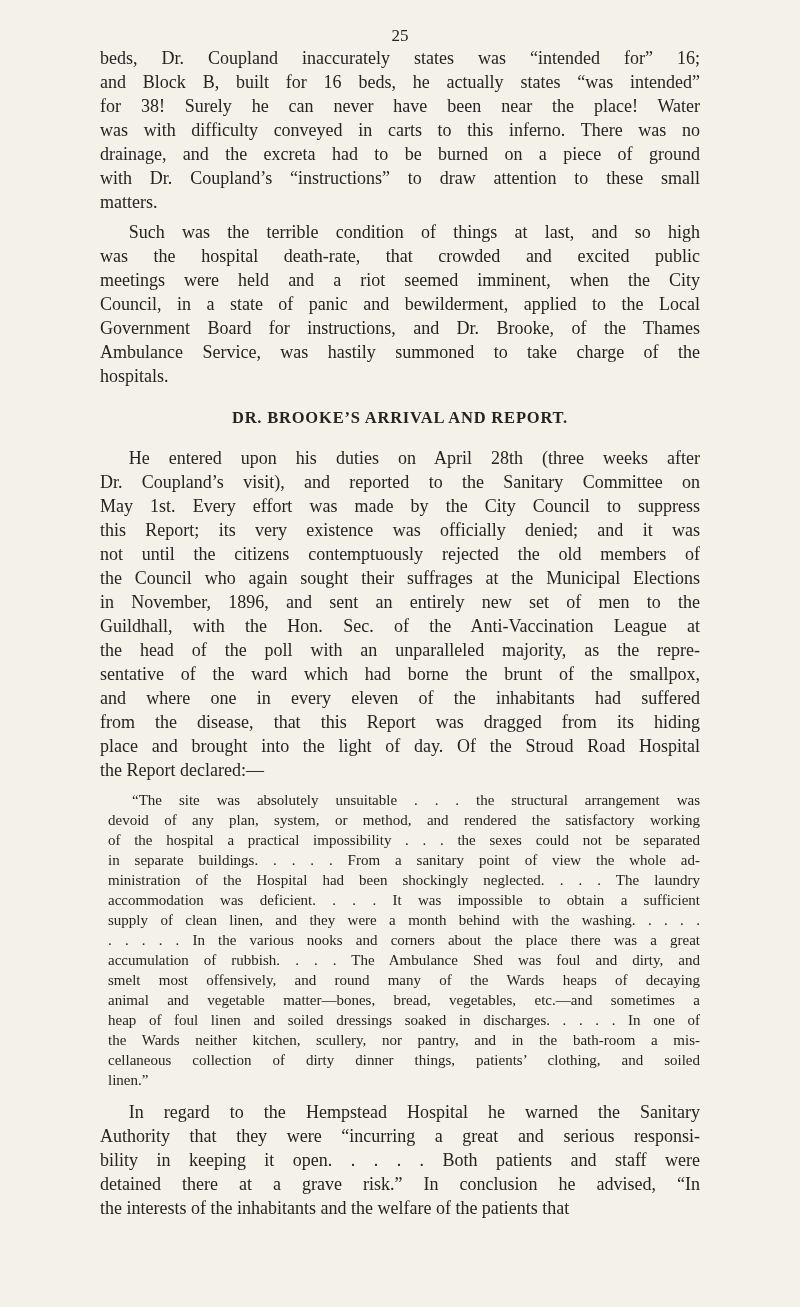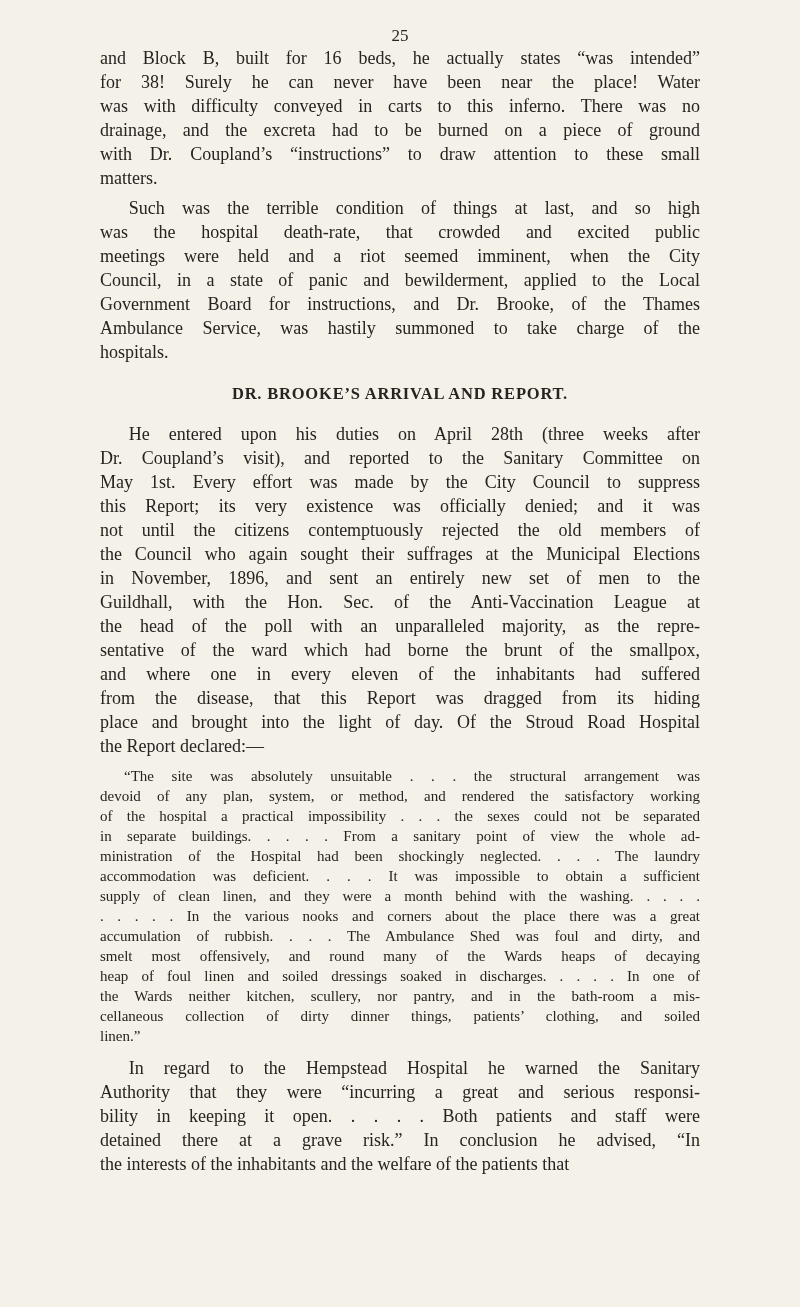--- a/index.html
+++ b/index.html
@@ -36,31 +36,32 @@
   .section-heading {
     font-size: 16.5px;
     font-weight: bold;
     text-align: center;
     letter-spacing: 0.8px;
     margin: 20px 0 18px 0;
   }
   .quote {
     font-size: 15px;
     line-height: 20px;
-    margin: 8px 0 10px 0;
+    margin: 8px 0 10px 8px;
   }
 </style>
 </head>
 <body>
 
 <div class="page">
   <div class="page-number">25</div>
 
   <div class="text-block">
     <div class="para">
+        <div class="line">beds, Dr. Coupland inaccurately states was “intended for” 16;</div>
         <div class="line">and Block B, built for 16 beds, he actually states “was intended”</div>
         <div class="line">for 38! Surely he can never have been near the place! Water</div>
         <div class="line">was with difficulty conveyed in carts to this inferno. There was no</div>
         <div class="line">drainage, and the excreta had to be burned on a piece of ground</div>
         <div class="line">with Dr. Coupland’s “instructions” to draw attention to these small</div>
         <div class="line last">matters.</div>
       </div>
 
     <div class="para indent">
         <div class="line">Such was the terrible condition of things at last, and so high</div>
@@ -95,20 +96,21 @@
         <div class="line">“The site was absolutely unsuitable . . . the structural arrangement was</div>
         <div class="line">devoid of any plan, system, or method, and rendered the satisfactory working</div>
         <div class="line">of the hospital a practical impossibility . . . the sexes could not be separated</div>
         <div class="line">in separate buildings. . . . . From a sanitary point of view the whole ad-</div>
         <div class="line">ministration of the Hospital had been shockingly neglected. . . . The laundry</div>
         <div class="line">accommodation was deficient. . . . It was impossible to obtain a sufficient</div>
         <div class="line">supply of clean linen, and they were a month behind with the washing. . . . .</div>
         <div class="line">. . . . . In the various nooks and corners about the place there was a great</div>
         <div class="line">accumulation of rubbish. . . . The Ambulance Shed was foul and dirty, and</div>
         <div class="line">smelt most offensively, and round many of the Wards heaps of decaying</div>
+        <div class="line">animal and vegetable matter—bones, bread, vegetables, etc.—and sometimes a</div>
         <div class="line">heap of foul linen and soiled dressings soaked in discharges. . . . . In one of</div>
         <div class="line">the Wards neither kitchen, scullery, nor pantry, and in the bath-room a mis-</div>
         <div class="line">cellaneous collection of dirty dinner things, patients’ clothing, and soiled</div>
         <div class="line last">linen.”</div>
       </div>
 
     <div class="para indent">
         <div class="line">In regard to the Hempstead Hospital he warned the Sanitary</div>
         <div class="line">Authority that they were “incurring a great and serious responsi-</div>
         <div class="line">bility in keeping it open. . . . . Both patients and staff were</div>

